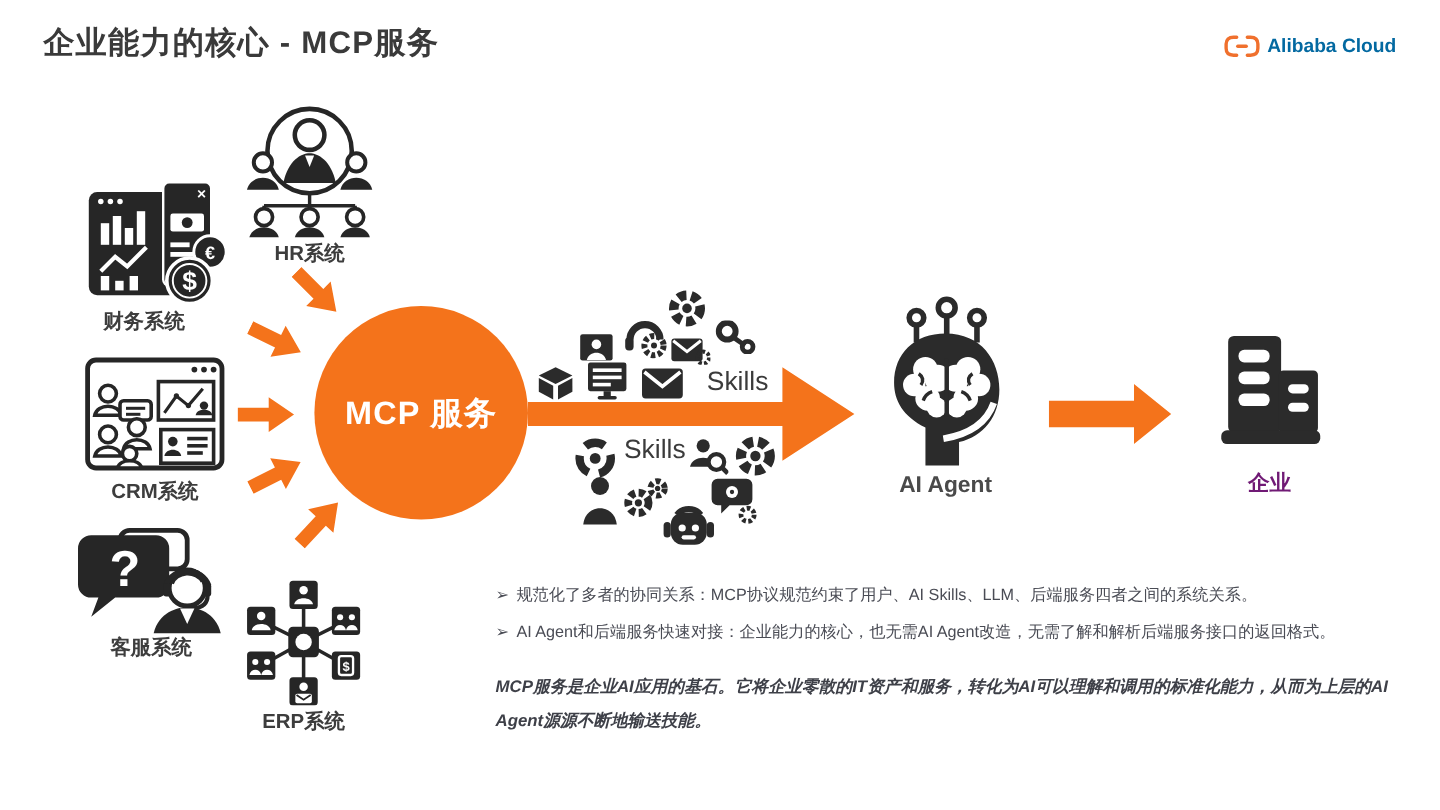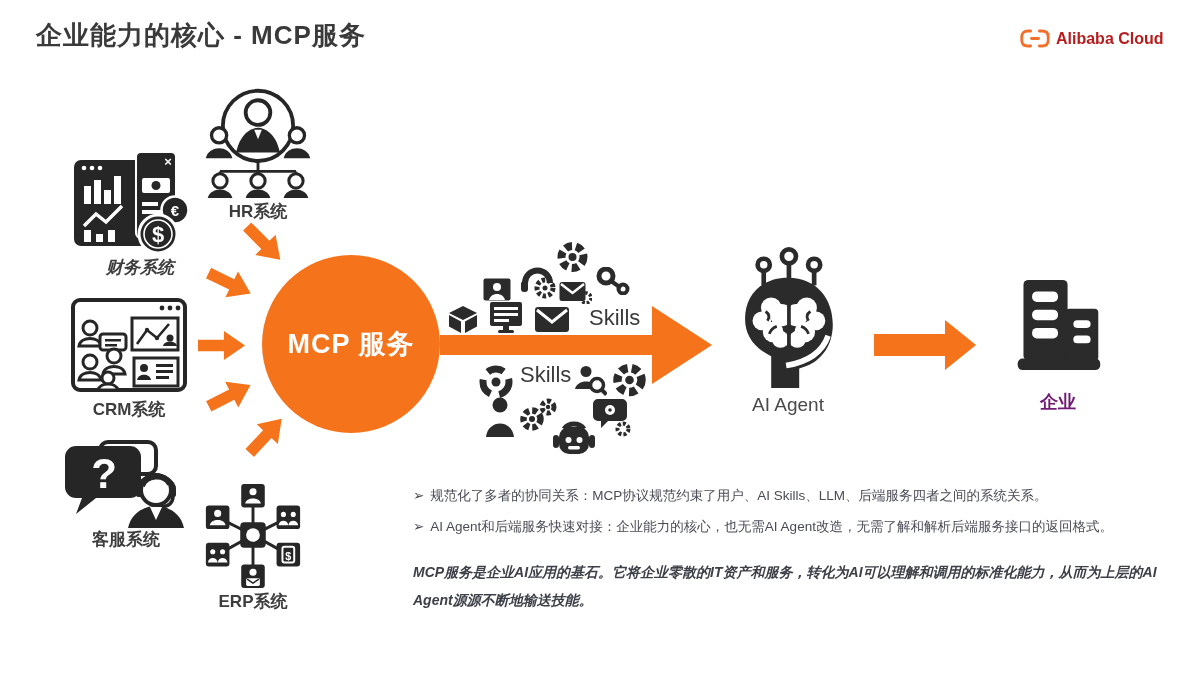--- a/index.html
+++ b/index.html
@@ -1,27 +1,27 @@
 <!DOCTYPE html>
 <html><head>
 <meta charset="utf-8">
 <style>
   html,body{margin:0;padding:0;background:#fff;}
   #stage{position:relative;width:1200px;height:675px;background:#ffffff;overflow:hidden;
          font-family:"Liberation Sans",sans-serif;}
   .abs{position:absolute;}
   .title{left:36px;top:18px;font-size:26px;font-weight:bold;color:#3a3a3a;letter-spacing:1px;}
   .brand{left:1020px;top:28px;display:flex;align-items:center;gap:6px;}
-  .brand-text{color:#b91c1c;font-weight:bold;font-size:16px;}
+  .brand-text{color:#0369a1;font-weight:bold;font-size:16px;}
   .sys-label{font-size:17px;font-weight:bold;color:#3d3d3d;text-align:center;}
   .mcp-circle{left:262px;top:255px;width:178px;height:178px;border-radius:50%;
       background:#f4731b;display:flex;align-items:center;justify-content:center;}
   .mcp-text{color:#fff;font-size:27px;font-weight:bold;letter-spacing:1px;}
   .skills-text{font-size:22px;color:#3b3b3b;font-weight:500;}
-  .agent-label{left:726px;top:394px;width:124px;font-size:19px;font-weight:normal;color:#4a4a4a;text-align:center;}
+  .agent-label{left:726px;top:394px;width:124px;font-size:19px;font-weight:bold;color:#4a4a4a;text-align:center;}
   .ent-label{left:1008px;top:390px;width:100px;font-size:18px;font-weight:bold;color:#701a75;text-align:center;}
   .notes{left:413px;top:487px;width:762px;color:#4a4c55;font-size:13.5px;line-height:1.35;}
   .notes .intro{margin:0 0 13px 0;}
   .bullet-row{display:flex;gap:6px;margin:0 0 13px 0;}
   .bullet-glyph{flex:0 0 auto;}
   .summary{margin-top:22px;font-weight:bold;font-size:14px;line-height:28px;color:#3e4048;font-style:italic;}
   svg{display:block;}
   .ic{fill:#262626;}
   .si{fill:#2b2b2b;}
 </style>
@@ -63,21 +63,21 @@
         <circle cx="84" cy="35.5" r="4.5" class="ic"></circle>
       <rect x="70" y="52" width="16" height="4" fill="#fff"></rect>
         <rect x="70" y="60" width="22" height="4" fill="#fff"></rect>
       <circle cx="103" cy="60" r="13.5" class="ic" stroke="#fff" stroke-width="2.5"></circle>
       <text x="103" y="66" fill="#fff" font-size="15" font-weight="bold" text-anchor="middle">€</text>
       <circle cx="86" cy="84" r="19" class="ic" stroke="#fff" stroke-width="3"></circle>
       <circle cx="86" cy="84" r="14" fill="none" stroke="#fff" stroke-width="1.6"></circle>
       <text x="86" y="92" fill="#fff" font-size="22" font-weight="bold" text-anchor="middle">$</text>
     </svg>
   </div>
-  <div class="abs sys-label" style="left:80px;top:256px;width:120px;font-style:italic;">财务系统</div>
+  <div class="abs sys-label" style="left:60px;top:256px;width:120px;">财务系统</div>
 
   <div class="abs" style="left:196px;top:86px;">
     <svg width="124" height="112" viewBox="0 0 130 118">
       <circle cx="65" cy="42" r="37" fill="none" stroke="#262626" stroke-width="4"></circle>
       <circle cx="65" cy="28" r="13" fill="#fff" stroke="#262626" stroke-width="4"></circle>
       <path class="ic" d="M42,70 C46,50 58,44 65,44 C72,44 84,50 88,70 Z"></path>
       <polygon points="61,46 69,46 65,56" fill="#fff"></polygon>
       <g>
         <circle cx="24" cy="52" r="8" fill="#fff" stroke="#262626" stroke-width="3.5"></circle>
         <path class="ic" d="M10,76 C13,62 35,62 38,76 Z"></path>

